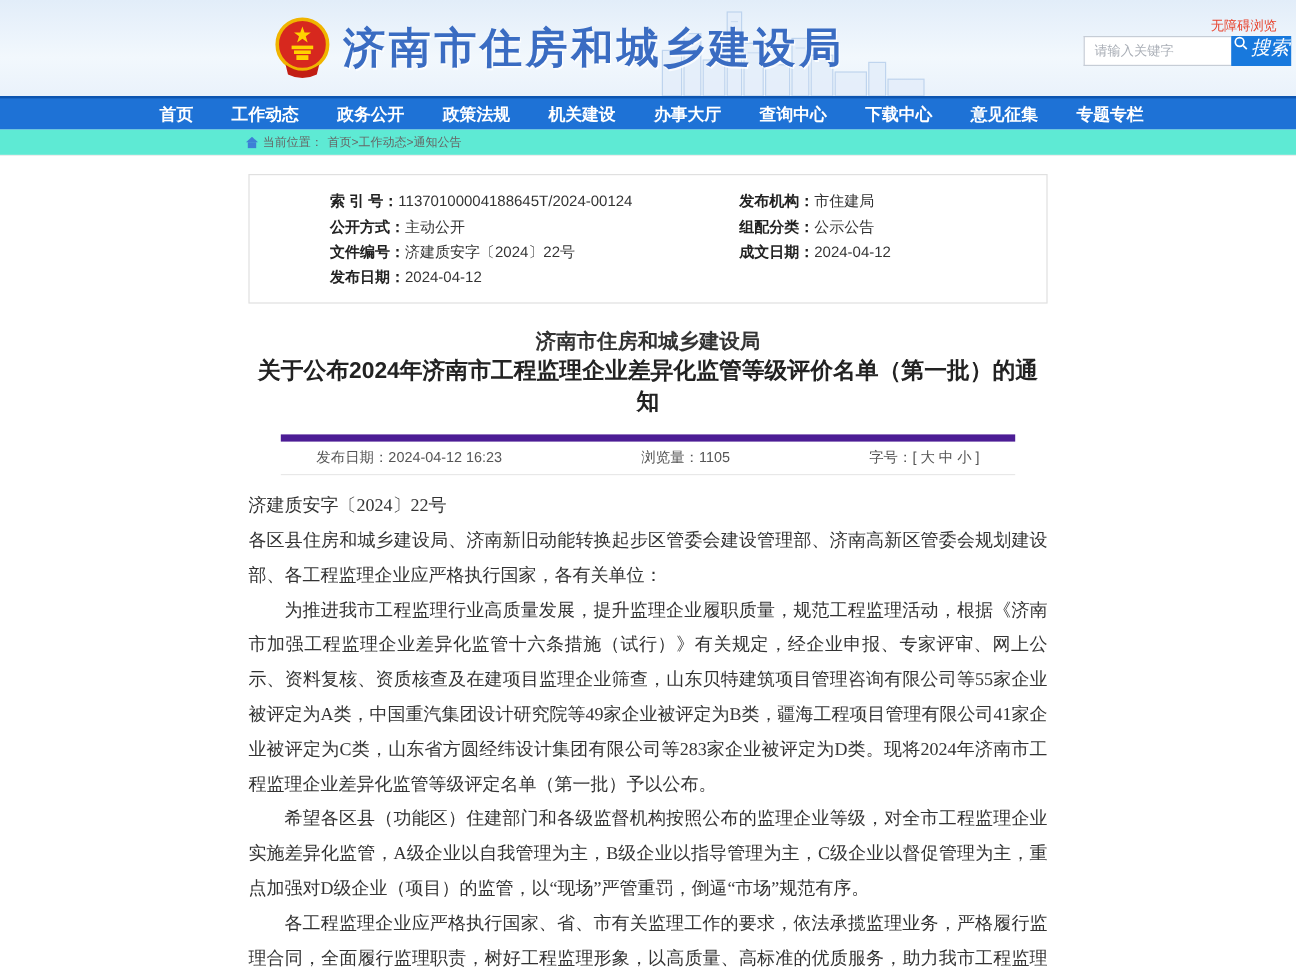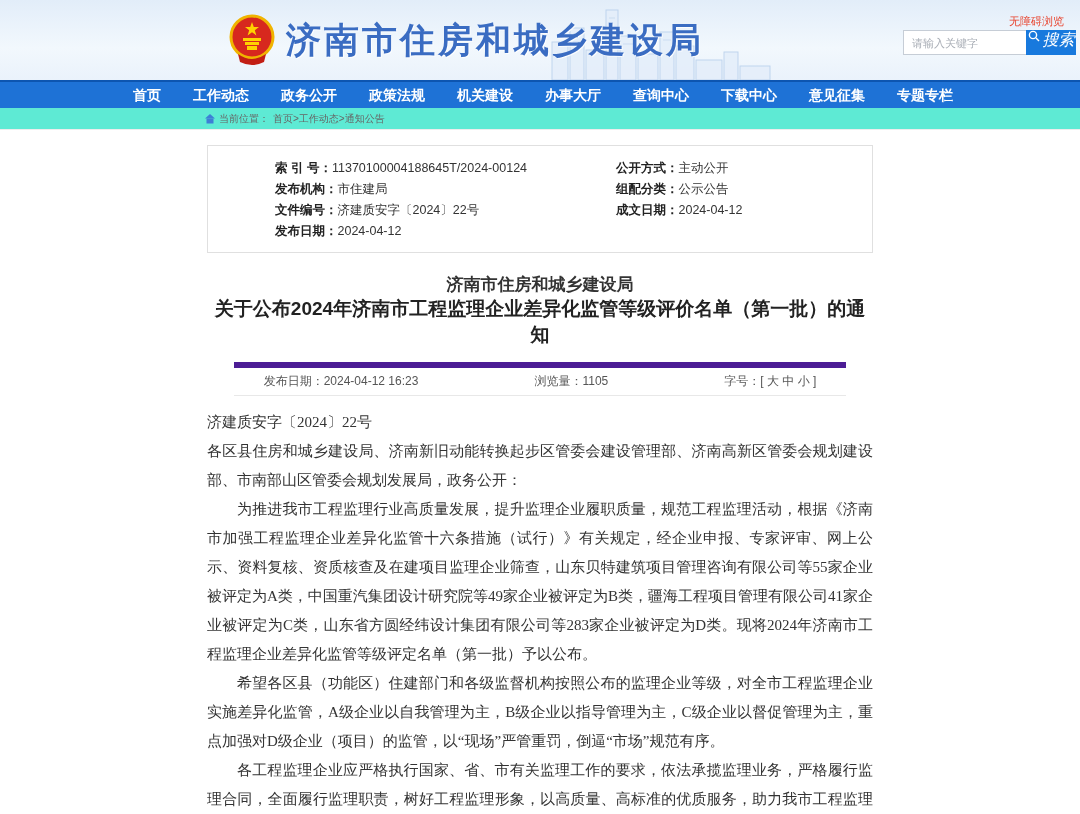--- a/index.html
+++ b/index.html
@@ -196,24 +196,24 @@
 </div>
 
 <main class="doc-wrap">
 
   <section class="meta-box">
     <div class="meta-grid">
       <div class="meta-cell">
         <span class="meta-label">索 引 号：</span><span>11370100004188645T/2024-00124</span>
       </div>
       <div class="meta-cell">
+        <span class="meta-label">发布机构：</span><span>市住建局</span>
+      </div>
+      <div class="meta-cell">
         <span class="meta-label">公开方式：</span><span>主动公开</span>
-      </div>
-      <div class="meta-cell">
-        <span class="meta-label">发布机构：</span><span>市住建局</span>
       </div>
       <div class="meta-cell">
         <span class="meta-label">组配分类：</span><span>公示公告</span>
       </div>
       <div class="meta-cell">
         <span class="meta-label">文件编号：</span><span>济建质安字〔2024〕22号</span>
       </div>
       <div class="meta-cell">
         <span class="meta-label">成文日期：</span><span>2024-04-12</span>
       </div>
@@ -234,19 +234,19 @@
     <span class="item">
       <span>浏览量：</span><span>1105</span>
     </span>
     <span class="item">
       <span>字号：</span><span>[ 大 中 小 ]</span>
     </span>
   </div>
 
   <article class="doc-body">
     <p class="doc-number">济建质安字〔2024〕22号</p>
-    <p>各区县住房和城乡建设局、济南新旧动能转换起步区管委会建设管理部、济南高新区管委会规划建设部、市南部山区管委会规划发展局，政务公开：</p>
+    <p>各区县住房和城乡建设局、济南新旧动能转换起步区管委会建设管理部、济南高新区管委会规划建设部、各工程监理企业应严格执行国家，各有关单位：</p>
     <p class="indent">为推进我市工程监理行业高质量发展，提升监理企业履职质量，规范工程监理活动，根据《济南市加强工程监理企业差异化监管十六条措施（试行）》有关规定，经企业申报、专家评审、网上公示、资料复核、资质核查及在建项目监理企业筛查，山东贝特建筑项目管理咨询有限公司等55家企业被评定为A类，中国重汽集团设计研究院等49家企业被评定为B类，疆海工程项目管理有限公司41家企业被评定为C类，山东省方圆经纬设计集团有限公司等283家企业被评定为D类。现将2024年济南市工程监理企业差异化监管等级评定名单（第一批）予以公布。</p>
     <p class="indent">希望各区县（功能区）住建部门和各级监督机构按照公布的监理企业等级，对全市工程监理企业实施差异化监管，A级企业以自我管理为主，B级企业以指导管理为主，C级企业以督促管理为主，重点加强对D级企业（项目）的监管，以“现场”严管重罚，倒逼“市场”规范有序。</p>
     <p class="indent">各工程监理企业应严格执行国家、省、市有关监理工作的要求，依法承揽监理业务，严格履行监理合同，全面履行监理职责，树好工程监理形象，以高质量、高标准的优质服务，助力我市工程监理行业高质量发展。</p>
   </article>
 
 </main>
 
 </body></html>

